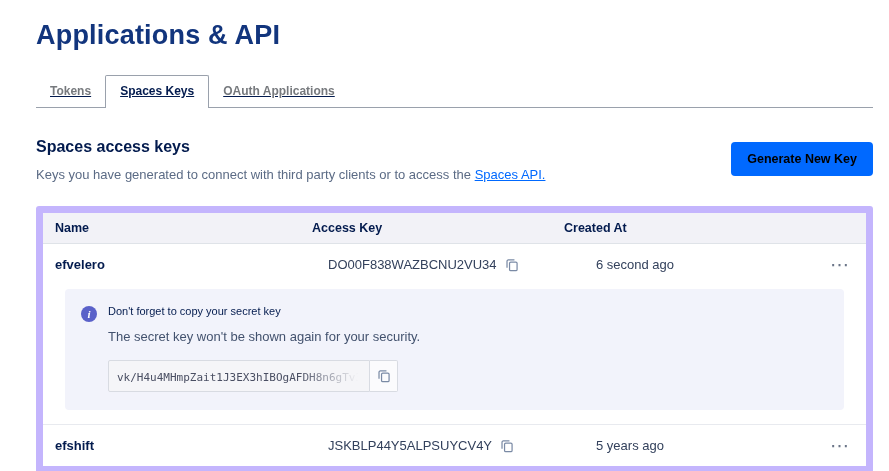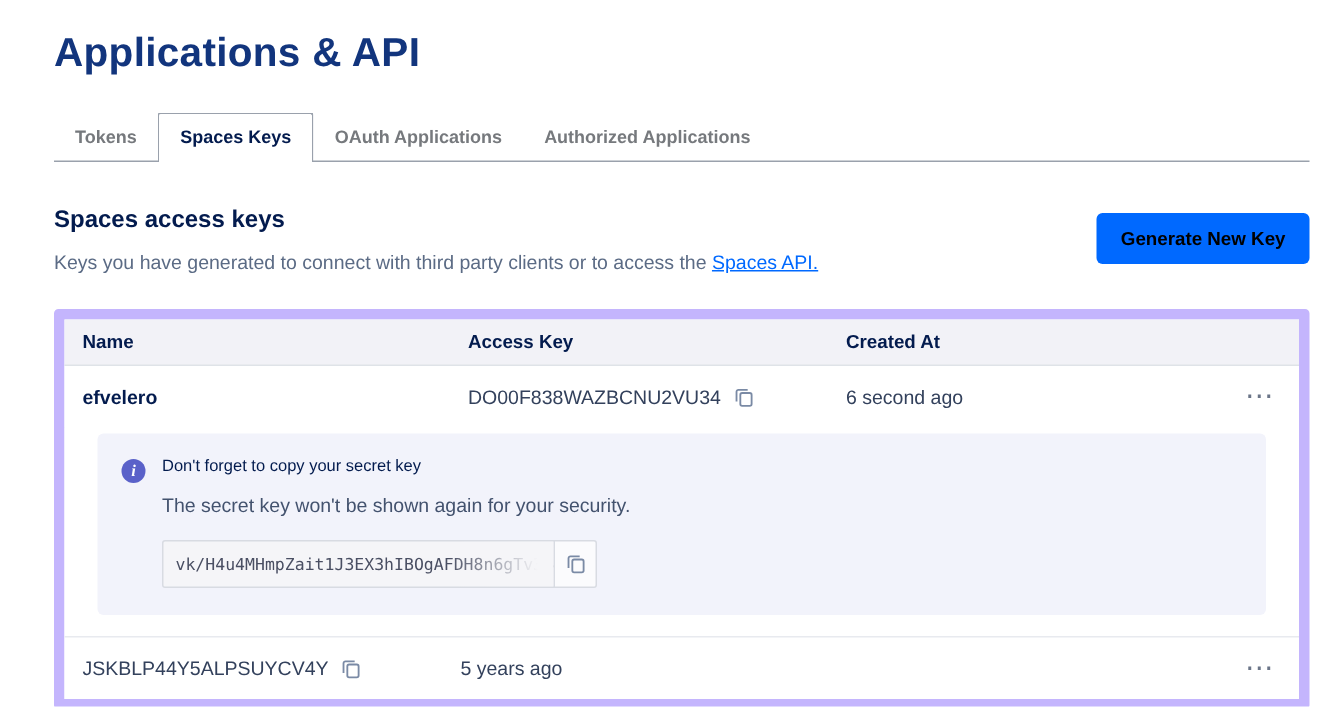--- a/index.html
+++ b/index.html
@@ -4,21 +4,21 @@
 <style>
   * { box-sizing: border-box; margin: 0; padding: 0; }
   html, body { width: 889px; height: 471px; background: #ffffff; }
   body { font-family: "Liberation Sans", sans-serif; color: #031b4e; overflow: hidden; }
   .page { padding: 20px 16px 0 36px; }
 
   
   .page-title { font-size: 27px; font-weight: 700; color: #12357d; letter-spacing: 0.2px; }
 
   
-  .tabs { display: flex; align-items: flex-end; border-bottom: 1px solid #9aa1ac; margin-top: 24px; }
+  .tabs { display: flex; align-items: flex-end; border-bottom: 1px solid #9aa1ac; margin-top: 24px; text-decoration: underline; }
   .tab { font-size: 12px; font-weight: 600; color: #76797d; padding: 8px 14px 9px 14px; cursor: pointer; position: relative; }
   .tab.active {
     color: #031b4e;
     background: #ffffff;
     border: 1px solid #9aa1ac;
     border-bottom: none;
     margin-bottom: -1px;
     padding-bottom: 10px;
     border-radius: 2px 2px 0 0;
   }
@@ -31,21 +31,21 @@
   .btn-primary {
     background: #0069ff; color: #000000; border: none; border-radius: 4px;
     font-family: "Liberation Sans", sans-serif;
     font-size: 12.5px; font-weight: 700; padding: 10px 16px; cursor: pointer; margin-top: 4px;
   }
 
   
   .table { border: 7px solid #c4b5fd; border-radius: 3px; margin-top: 24px; background: #fff; }
   .thead { display: flex; background: #f2f2f7; border-bottom: 1px solid #dfe3e8; }
   .th { font-size: 12.5px; font-weight: 700; color: #031b4e; padding: 8px 12px; }
-  .trow { display: flex; align-items: center; background: #fff; }
+  .trow { display: flex; align-items: center; background: #fff; gap: 16px; }
   .trow + .trow, .trow-after-notice { border-top: 1px solid #e8eaef; }
   .td { font-size: 13px; color: #33415c; padding: 13px 12px; display: flex; align-items: center; gap: 8px; }
   .col-name { width: 257px; }
   .col-key { width: 252px; }
   .col-created { flex: 1; }
   .col-actions { width: 60px; justify-content: flex-end; display: flex; padding: 8px 16px; }
   .cell-name { font-weight: 700; color: #031b4e; }
   .copy-icon { display: inline-flex; cursor: pointer; line-height: 0; }
   .more-btn { color: #6b7588; font-size: 19px; letter-spacing: 1px; cursor: pointer; line-height: 10px; user-select: none; }
 
@@ -78,21 +78,20 @@
 <body>
 
 <div class="page">
 
   <h1 class="page-title">Applications &amp; API</h1>
 
   <nav class="tabs">
     <div class="tab">Tokens</div>
     <div class="tab active">Spaces Keys</div>
     <div class="tab">OAuth Applications</div>
-    <div class="tab">Authorized Applications</div>
   </nav>
 
   <div class="section-header">
     <div>
       <h2 class="section-heading">Spaces access keys</h2>
       <p class="section-desc"><span>Keys you have generated to connect with third party clients or to access the </span><a>Spaces API.</a></p>
     </div>
     <button class="btn-primary">Generate New Key</button>
   </div>
 
@@ -137,20 +136,21 @@
                   <rect x="5.2" y="4.6" width="8.6" height="9.8" rx="1.4" fill="none" stroke="#7a8aa5" stroke-width="1.4"></rect>
                   <path d="M10.8 2.2H3.8a1.5 1.5 0 0 0-1.5 1.5v7.4" fill="none" stroke="#7a8aa5" stroke-width="1.4"></path>
                 </svg>
             </button>
           </div>
         </div>
       </div>
     </div>
 
     <div class="trow trow-after-notice">
+      <div class="td col-name cell-name">efshift</div>
       <div class="td col-key">
         <span>JSKBLP44Y5ALPSUYCV4Y</span>
         <span class="copy-icon">
           <svg width="14" height="14" viewBox="0 0 16 16">
               <rect x="5.2" y="4.6" width="8.6" height="9.8" rx="1.4" fill="none" stroke="#7a8aa5" stroke-width="1.4"></rect>
               <path d="M10.8 2.2H3.8a1.5 1.5 0 0 0-1.5 1.5v7.4" fill="none" stroke="#7a8aa5" stroke-width="1.4"></path>
             </svg>
         </span>
       </div>
       <div class="td col-created">5 years ago</div>

